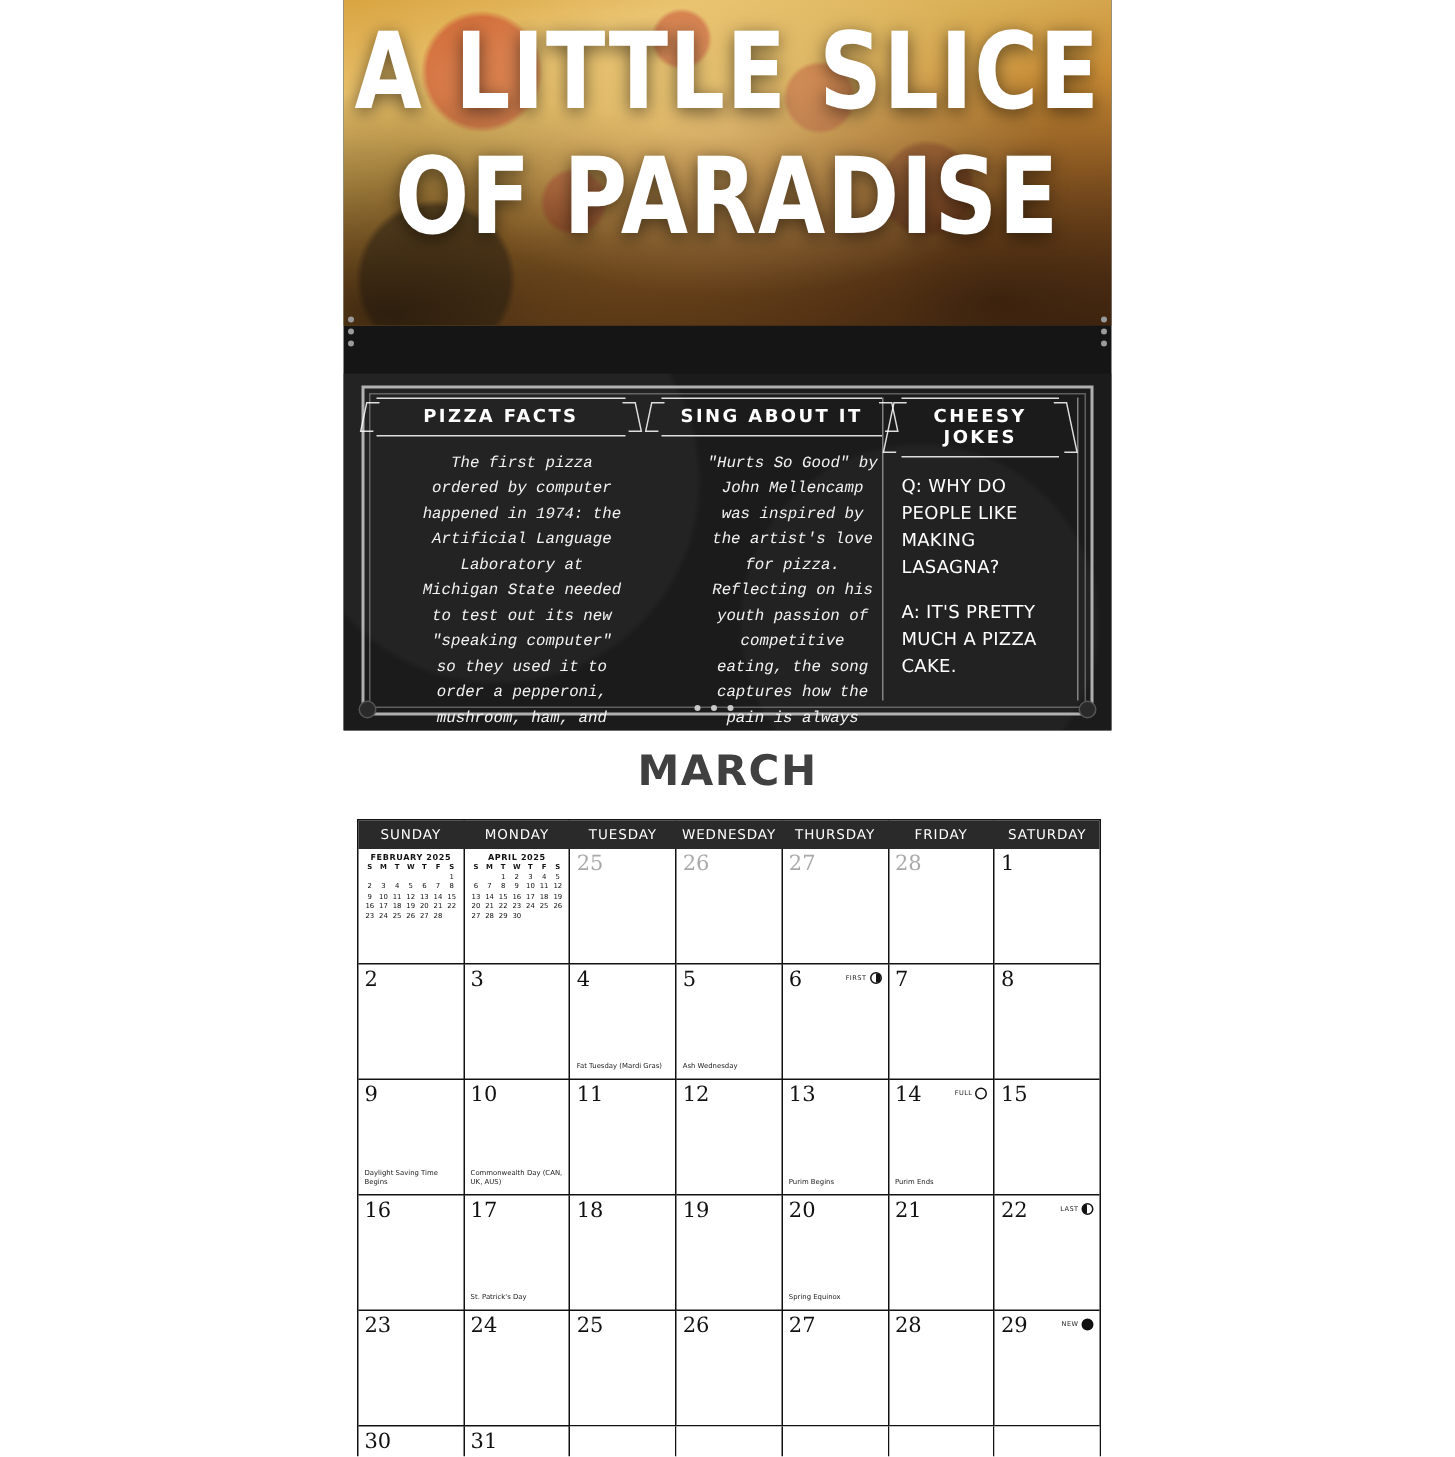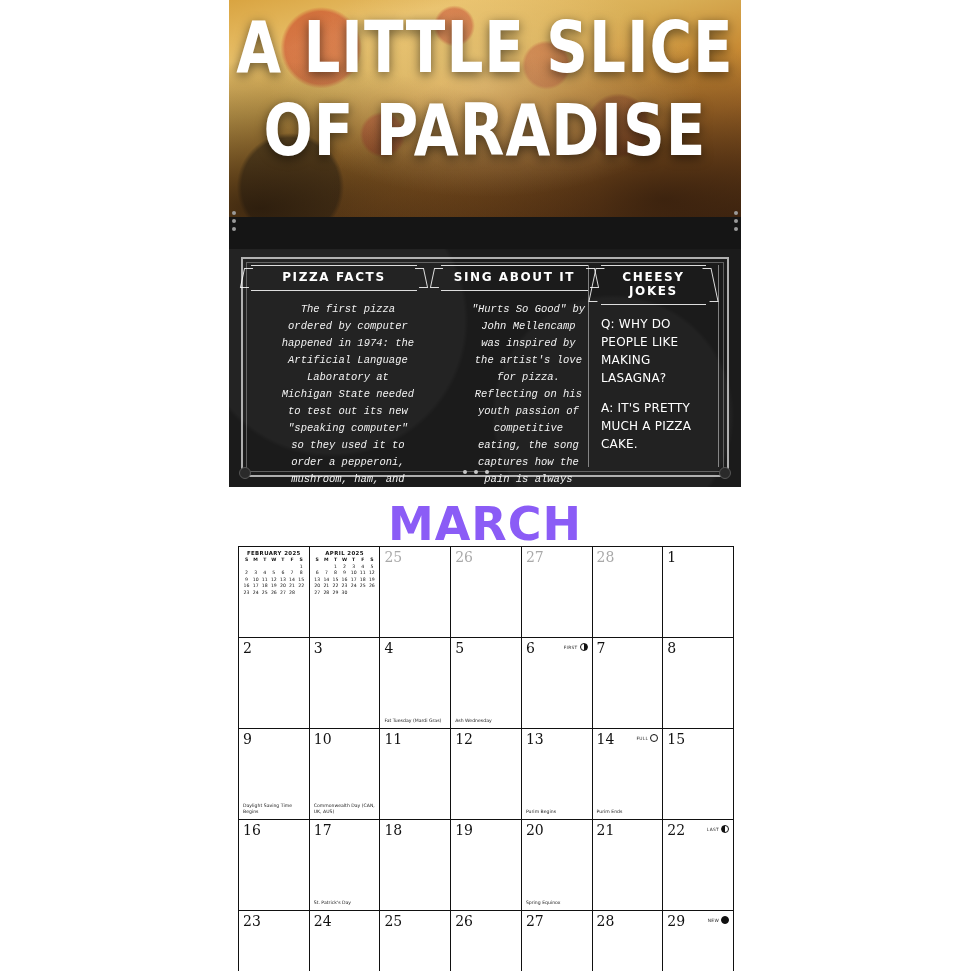--- a/index.html
+++ b/index.html
@@ -149,23 +149,23 @@
   .corner { position:absolute; width:12px; height:12px; border-radius:50%; background:#2a2a2a; border:1px solid #555; }
 
   
   .month-title {
     position: absolute;
     left: 229px; top: 497px;
     width: 512px;
     text-align: center;
     font-family: "DejaVu Sans", sans-serif;
     font-weight: bold;
-    font-size: 46px;
+    font-size: 28px;
     letter-spacing: 1px;
-    color: #8b5cf6;
+    color: #404040;
   }
   .grid-wrap {
     position: absolute;
     left: 238px; top: 546px;
     width: 496px;
     border: 1px solid #111;
     border-bottom: none;
     background: #fff;
   }
   .dow-row { display: flex; background: #2a2a2a; }
@@ -177,21 +177,21 @@
     letter-spacing: .6px;
     text-align: center;
     padding: 5px 0 4px 0;
     border-right: 1px solid #2a2a2a;
   }
   .dow:last-child { border-right: none; }
 
   .week { display: flex; }
   .cell {
     flex: 1 1 0;
-    height: 91px;
+    height: 77px;
     border-right: 1px solid #111;
     border-bottom: 1px solid #111;
     position: relative;
     padding: 3px 4px;
     overflow: hidden;
   }
   .cell:last-child { border-right: none; }
   .daynum {
     font-family: "DejaVu Serif", serif;
     font-size: 14px;
@@ -308,20 +308,29 @@
     </div>
   <div class="dots-bottom">
       <span></span>
       <span></span>
       <span></span>
     </div>
 
   <div class="month-title">MARCH</div>
 
   <div class="grid-wrap">
+    <div class="dow-row">
+      <div class="dow">SUNDAY</div>
+      <div class="dow">MONDAY</div>
+      <div class="dow">TUESDAY</div>
+      <div class="dow">WEDNESDAY</div>
+      <div class="dow">THURSDAY</div>
+      <div class="dow">FRIDAY</div>
+      <div class="dow">SATURDAY</div>
+    </div>
     <div id="weeks-container">
         <div class="week">
           <div class="cell">
             <div class="mini">
               <div class="mtitle">FEBRUARY 2025</div>
               <table>
                 <tbody>
                   <tr>
                     <th>S</th>
                     <th>M</th>

